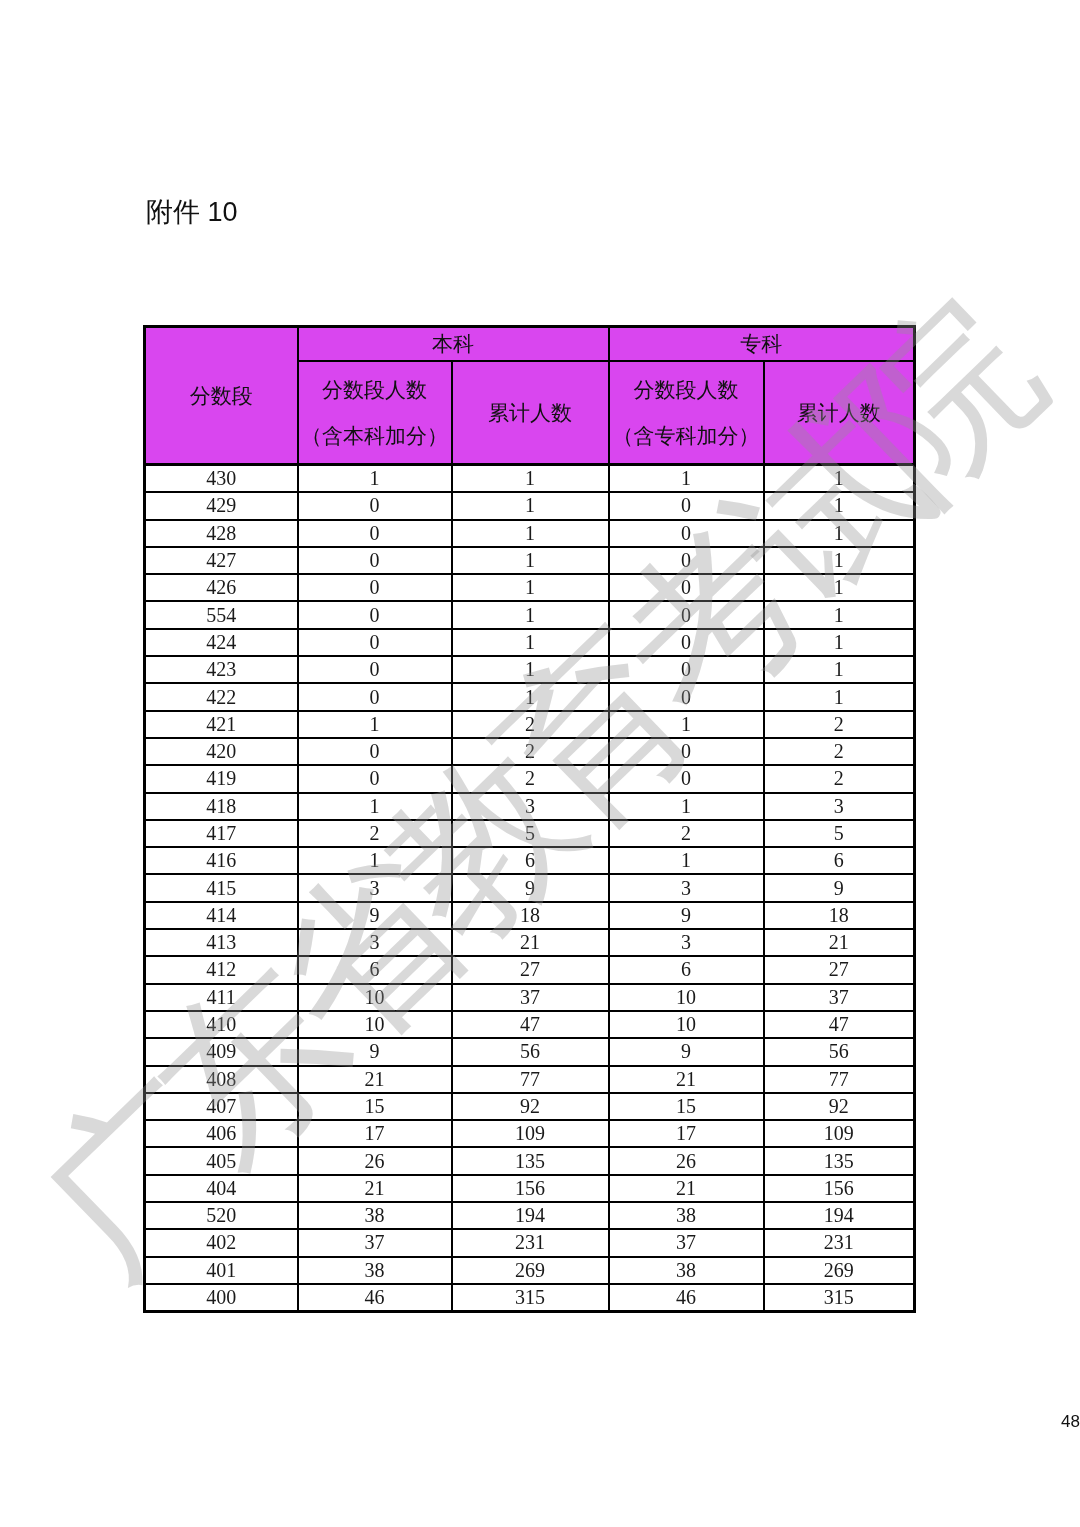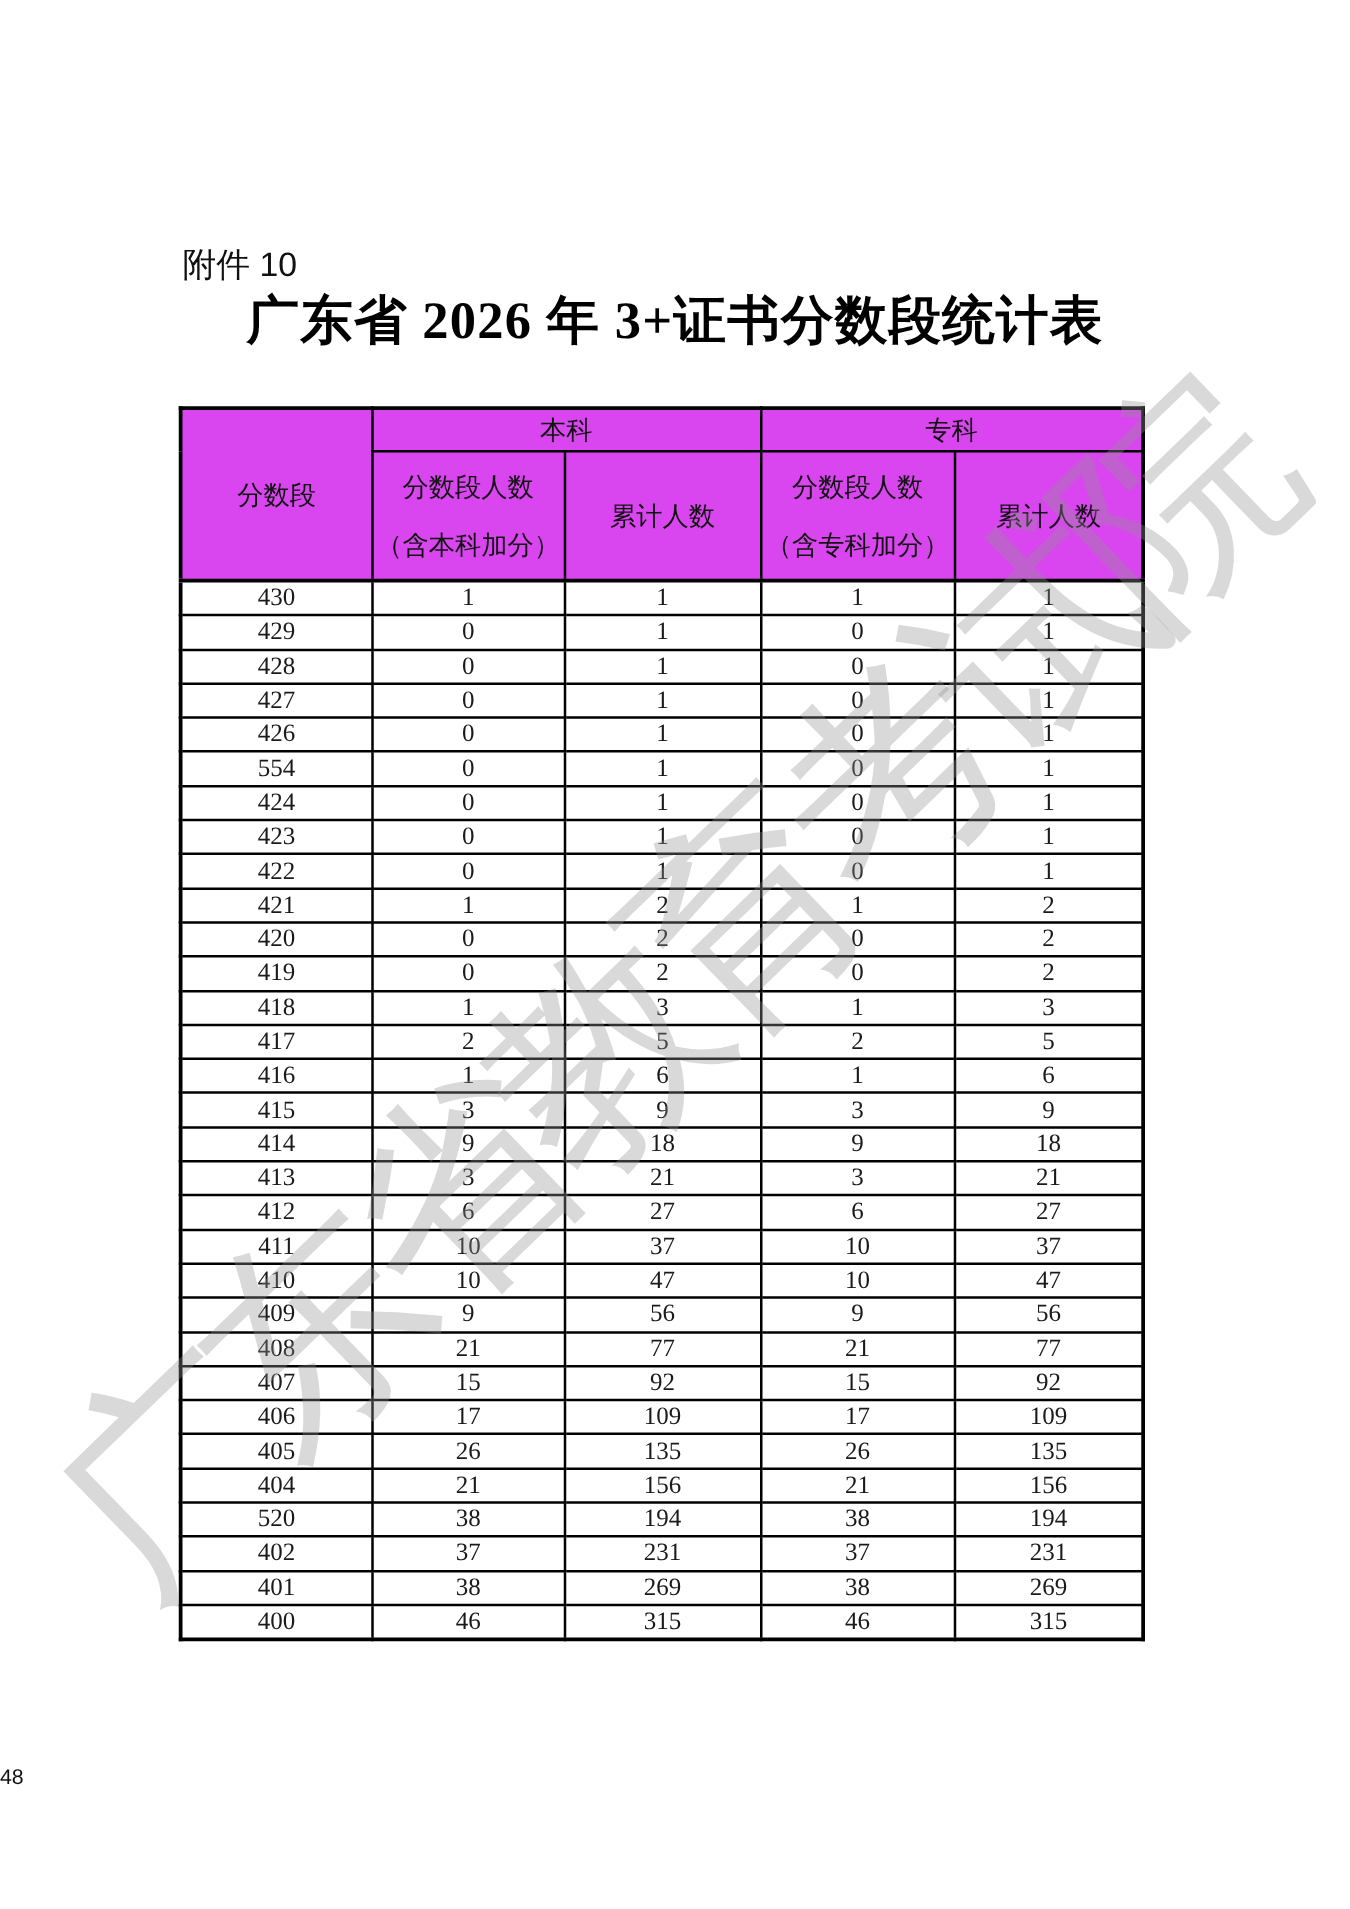--- a/index.html
+++ b/index.html
@@ -90,34 +90,33 @@
     white-space: nowrap;
     color: rgba(145, 145, 145, 0.35);
     pointer-events: none;
     z-index: 5;
   }
   .page-number {
     position: absolute;
     top: 1412px;
     left: 0;
     width: 100%;
-    text-align: left;
+    text-align: right;
     font-family: "Liberation Sans", sans-serif;
     font-size: 17px;
     color: #111111;
   }
 </style>
 </head>
 <body>
 
 <div class="page">
 
   <div class="attachment-label">附件 10</div>
 
-  <h1 class="doc-title">广东省 2026 年 3+证书分数段统计表</h1>
 
   <table class="score-table">
     <colgroup>
       <col style="width:153px">
       <col style="width:154px">
       <col style="width:157px">
       <col style="width:155px">
       <col style="width:151px">
     </colgroup>
     <thead>

